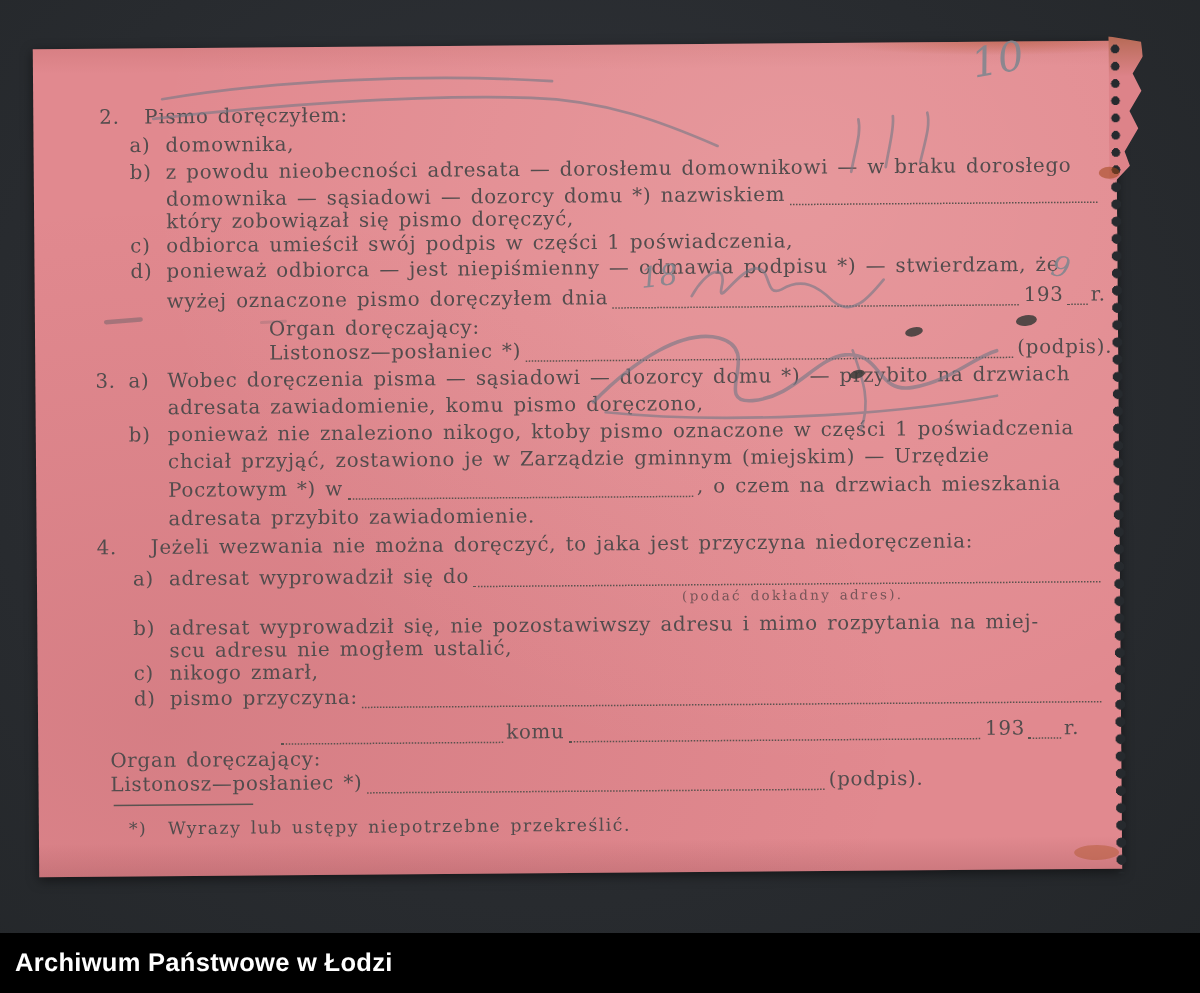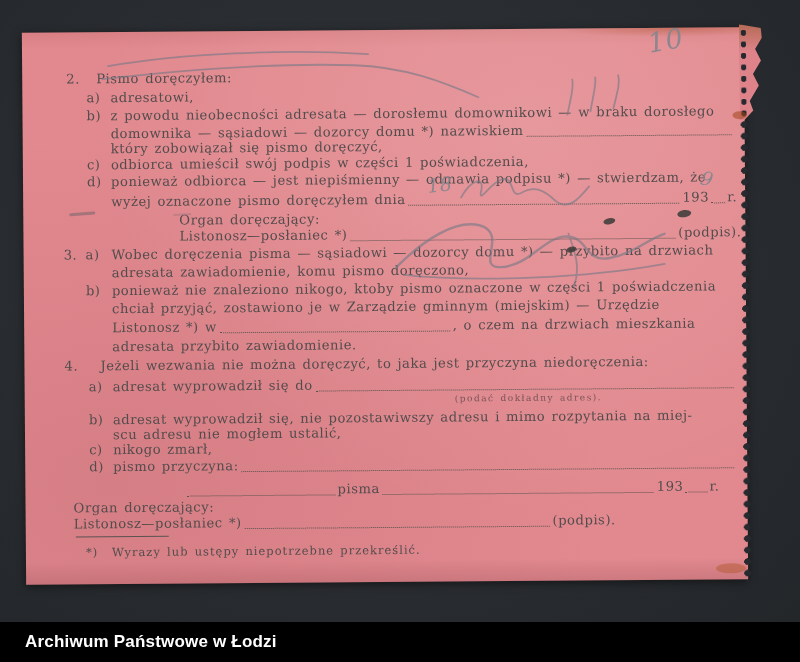--- a/index.html
+++ b/index.html
@@ -48,38 +48,38 @@
     clip-path:polygon(0 0,95% 4%,100% 14%,70% 26%,95% 38%,60% 52%,85% 64%,45% 80%,60% 90%,20% 100%,0 100%);
   }
   .rust{position:absolute;border-radius:50%;}
   
   .pencil-num{position:absolute;color:#83868f;font-style:italic;opacity:0.9;}
   .hw-svg{position:absolute;left:0;top:0;pointer-events:none;}
   .smudge{position:absolute;background:rgba(95,93,100,0.45);border-radius:2px;}
   
   .caption{
     position:absolute;left:0;right:0;top:622px;height:40px;background:#000000;
-    display:flex;align-items:center;padding-left:25px;
+    display:flex;align-items:center;padding-left:10px;
     font-family:"Liberation Sans", sans-serif;font-weight:bold;font-size:17px;
     color:#ffffff;letter-spacing:0.2px;
   }
 </style>
 </head>
 <body>
 
 <div class="stage">
 
   <div class="card">
 
     <div class="line" style="left:44px;top:40px;">
       <span class="mk w30">2.</span><span>Pismo doręczyłem:</span>
     </div>
 
     <div class="line" style="left:64px;top:59px;">
-      <span class="mk w24">a)</span><span>adresatowi,</span>
+      <span class="mk w24">a)</span><span>domownika,</span>
     </div>
 
     <div class="line" style="left:64px;top:77px;">
       <span class="mk w24">b)</span><span>z powodu nieobecności adresata — dorosłemu domownikowi — w braku dorosłego</span>
     </div>
     <div class="line" style="left:88px;top:95px;right:10px;">
       <span>domownika — sąsiadowi — dozorcy domu *) nazwiskiem</span><span class="dots"></span>
     </div>
     <div class="line" style="left:88px;top:110px;">
       <span>który zobowiązał się pismo doręczyć,</span>
@@ -109,21 +109,21 @@
     <div class="line" style="left:88px;top:234px;">
       <span>adresata zawiadomienie, komu pismo doręczono,</span>
     </div>
     <div class="line" style="left:62px;top:252px;">
       <span class="mk w26">b)</span><span>ponieważ nie znaleziono nikogo, ktoby pismo oznaczone w części 1 poświadczenia</span>
     </div>
     <div class="line" style="left:88px;top:270px;">
       <span>chciał przyjąć, zostawiono je w Zarządzie gminnym (miejskim) — Urzędzie</span>
     </div>
     <div class="line" style="left:88px;top:289px;right:10px;">
-      <span>Listonosz *) w</span><span class="dots" style="max-width:230px;"></span><span>, o czem na drzwiach mieszkania</span>
+      <span>Pocztowym *) w</span><span class="dots" style="max-width:230px;"></span><span>, o czem na drzwiach mieszkania</span>
     </div>
     <div class="line" style="left:88px;top:308px;">
       <span>adresata przybito zawiadomienie.</span>
     </div>
 
     <div class="line" style="left:40px;top:327px;">
       <span class="mk w36">4.</span><span>Jeżeli wezwania nie można doręczyć, to jaka jest przyczyna niedoręczenia:</span>
     </div>
     <div class="line" style="left:64px;top:348px;right:10px;">
       <span class="mk w24">a)</span><span>adresat wyprowadził się do</span><span class="dots"></span>
@@ -137,21 +137,21 @@
       <span>scu adresu nie mogłem ustalić,</span>
     </div>
     <div class="line" style="left:64px;top:411px;">
       <span class="mk w24">c)</span><span>nikogo zmarł,</span>
     </div>
     <div class="line" style="left:64px;top:428px;right:10px;">
       <span class="mk w24">d)</span><span>pismo przyczyna:</span><span class="dots"></span>
     </div>
 
     <div class="line" style="left:160px;top:452px;right:28px;">
-      <span class="dotfix" style="width:148px;"></span><span>pisma</span><span class="dots"></span><span>193</span><span class="dotfix" style="width:22px;"></span><span>r.</span>
+      <span class="dotfix" style="width:148px;"></span><span>komu</span><span class="dots"></span><span>193</span><span class="dotfix" style="width:22px;"></span><span>r.</span>
     </div>
     <div class="line" style="left:48px;top:469px;">
       <span>Organ doręczający:</span>
     </div>
     <div class="line" style="left:48px;top:485px;right:132px;">
       <span>Listonosz—posłaniec *)</span><span class="dots"></span><span>(podpis).</span>
     </div>
 
     <div class="sep" style="left:50px;top:504px;width:93px;"></div>
     <div class="line footnote" style="left:60px;top:513px;">

